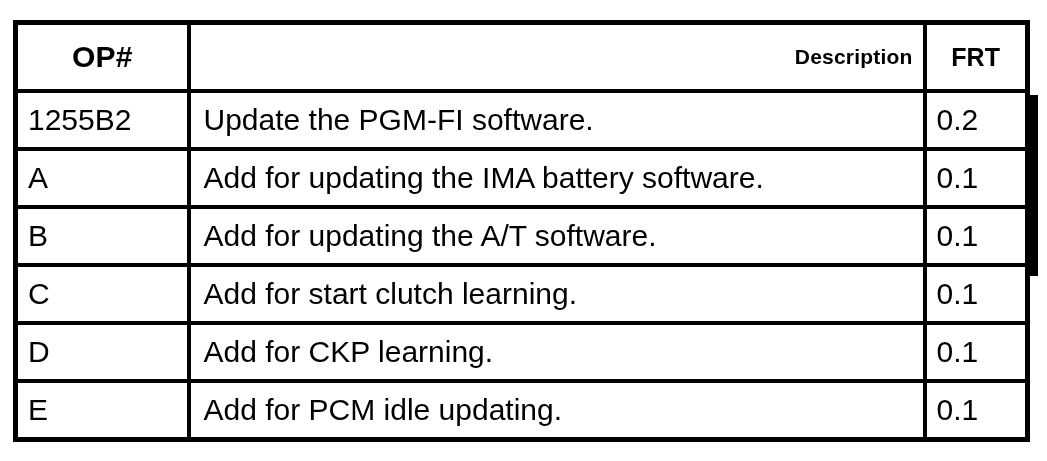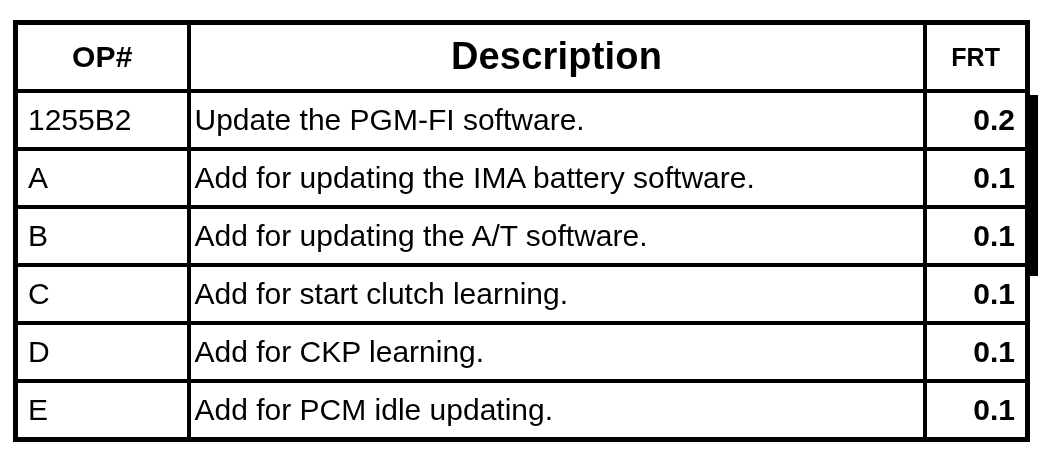--- a/index.html
+++ b/index.html
@@ -53,44 +53,44 @@
 
   
   table.frt-table thead th {
     height: 64px;
     font-size: 30px;
     font-weight: bold;
     text-align: center;
     letter-spacing: 0.2px;
   }
   table.frt-table thead th.h-op   { font-size: 30px; }
-  table.frt-table thead th.h-desc { font-size: 38px; }
+  table.frt-table thead th.h-desc { font-size: 21px; text-align: right; }
   table.frt-table thead th.h-frt  { font-size: 25px; }
 
   
   table.frt-table tbody tr { height: 58px; }
 
   table.frt-table td.c-op {
     text-align: left;
     font-size: 30px;
     font-weight: normal;
     padding-right: 14px;
   }
   table.frt-table td.c-desc {
     text-align: left;
     font-size: 30px;
     font-weight: normal;
-    padding-left: 4px;
+    padding-left: 13px;
     white-space: nowrap;
     margin-left: 36px;
   }
   table.frt-table td.c-frt {
-    text-align: right;
+    text-align: left;
     font-size: 30px;
-    font-weight: bold;
+    font-weight: normal;
   }
 
   
   #change-bar {
     position: absolute;
     left: 1026px;
     top: 95px;
     width: 12px;
     height: 181px;
     background: #000000;

